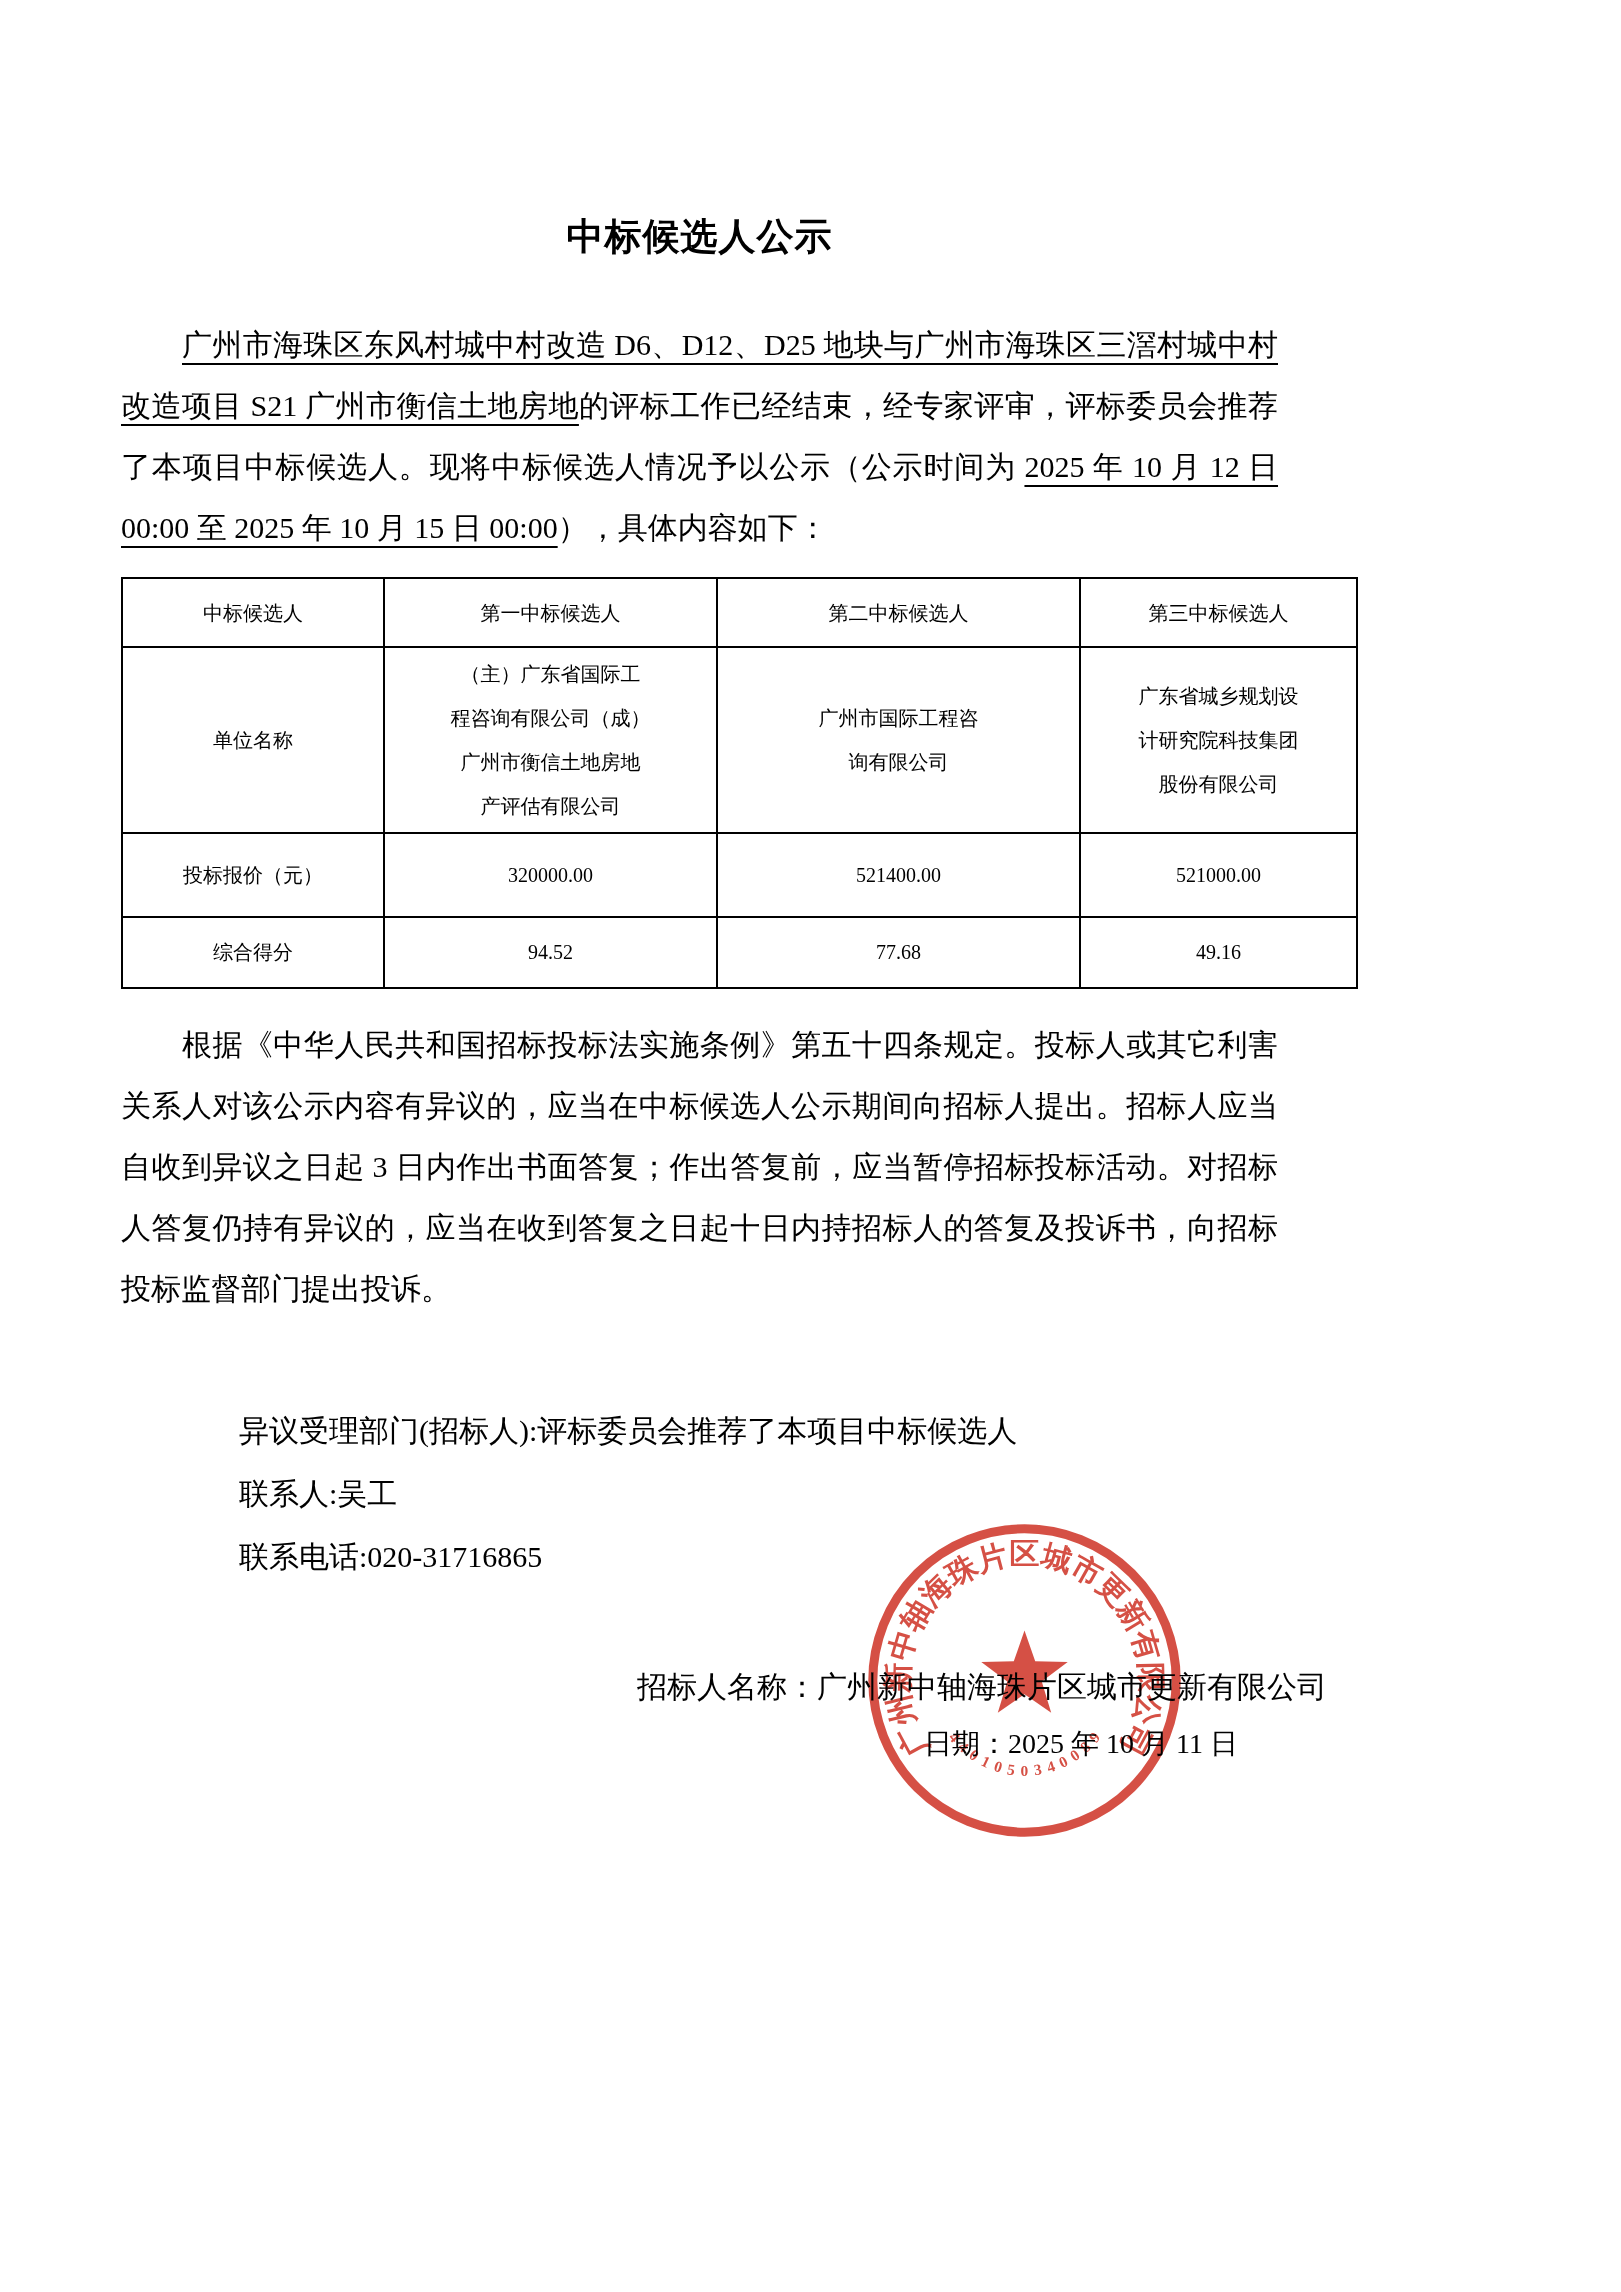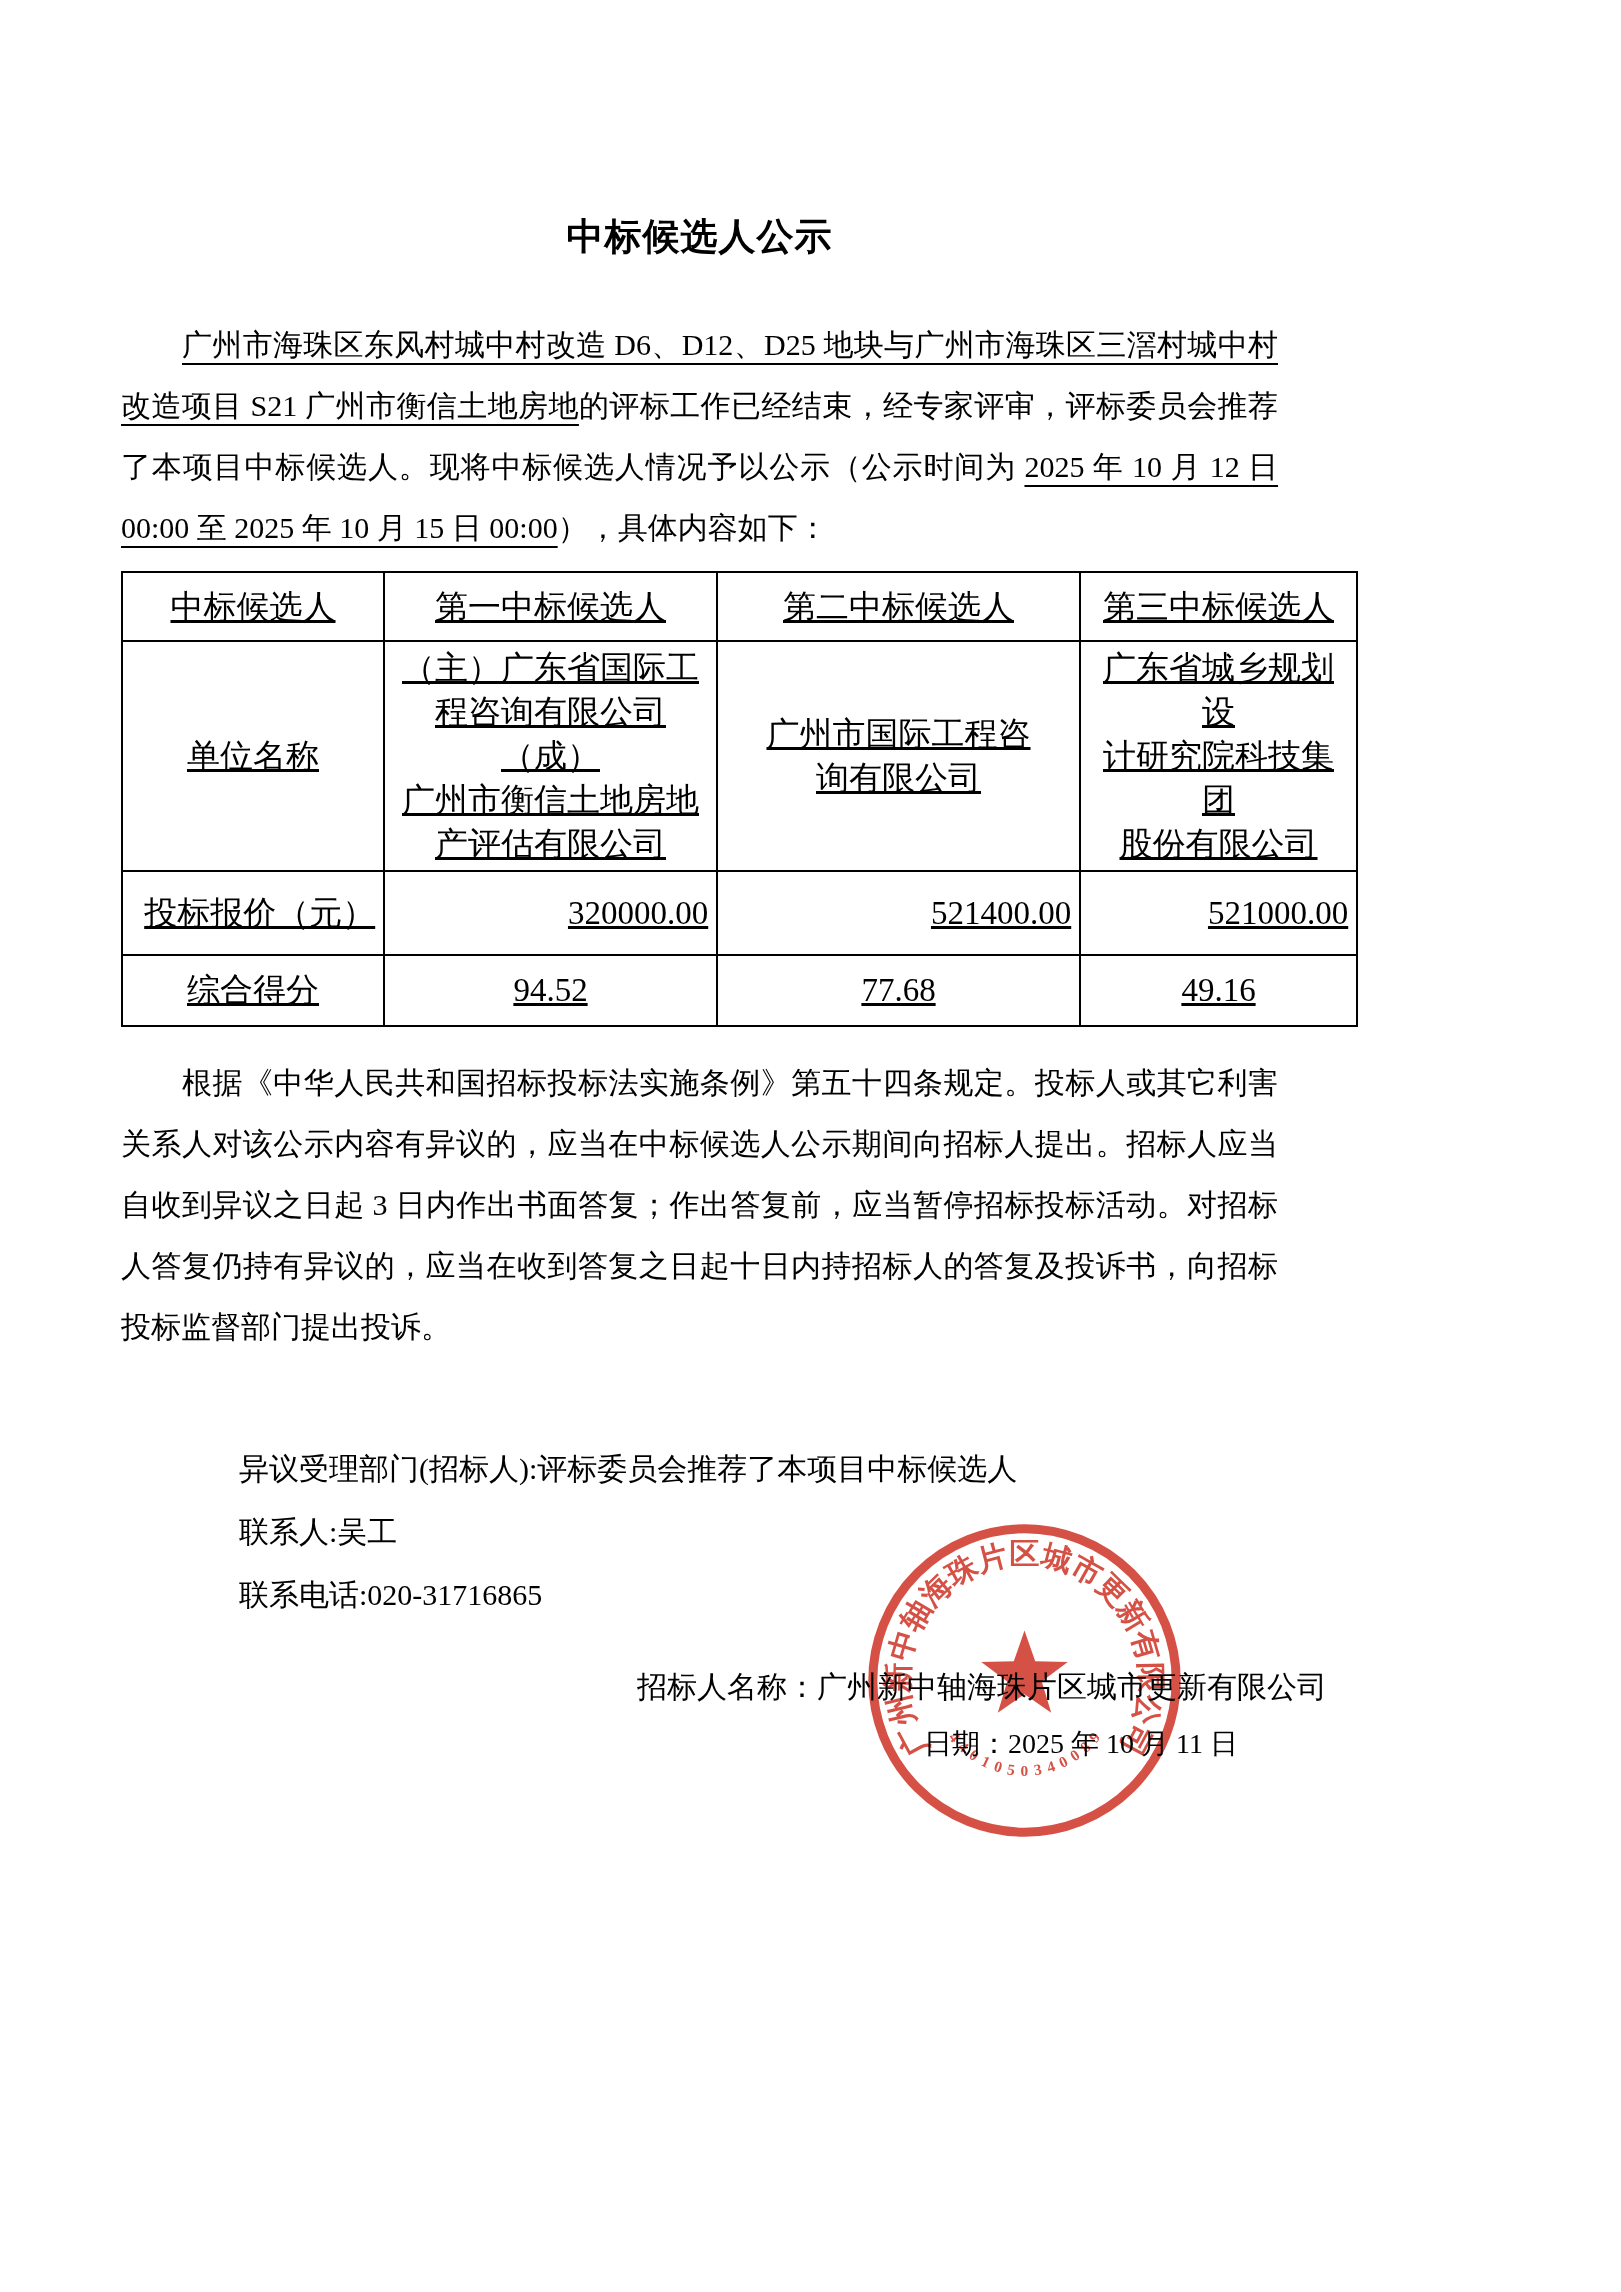--- a/index.html
+++ b/index.html
@@ -30,36 +30,35 @@
   .para1 { margin-top:47px; }
   .para2 { margin-top:25.5px; }
   .para u {
     text-decoration:underline;
     text-underline-offset:7.8px;
     text-decoration-thickness:1.5px;
   }
   table.bid {
     border-collapse:collapse;
     width:1235px;
-    margin-top:13px;
-    font-size:33px;
+    margin-top:19px;
+    font-size:20px;
     table-layout:fixed;
-    text-decoration:underline;
   }
   .bid td {
     border:2px solid #000;
     text-align:center;
     vertical-align:middle;
     line-height:44px;
     padding:3.9px 7.8px;
     white-space:pre-line;
   }
   .bid tr.r-head td { height:69px; }
   .bid tr.r-name td { height:180px; }
-  .bid tr.r-price td { height:84px;text-align:right; }
+  .bid tr.r-price td { height:84px; }
   .bid tr.r-score td { height:71px; }
   .contact {
     margin-top:80px;
     margin-left:118px;
     font-size:30px;
   }
   .contact div { line-height:63px; }
   .sig-name {
     position:absolute; left:637px; top:1666px;
     font-size:30px; line-height:41px;

